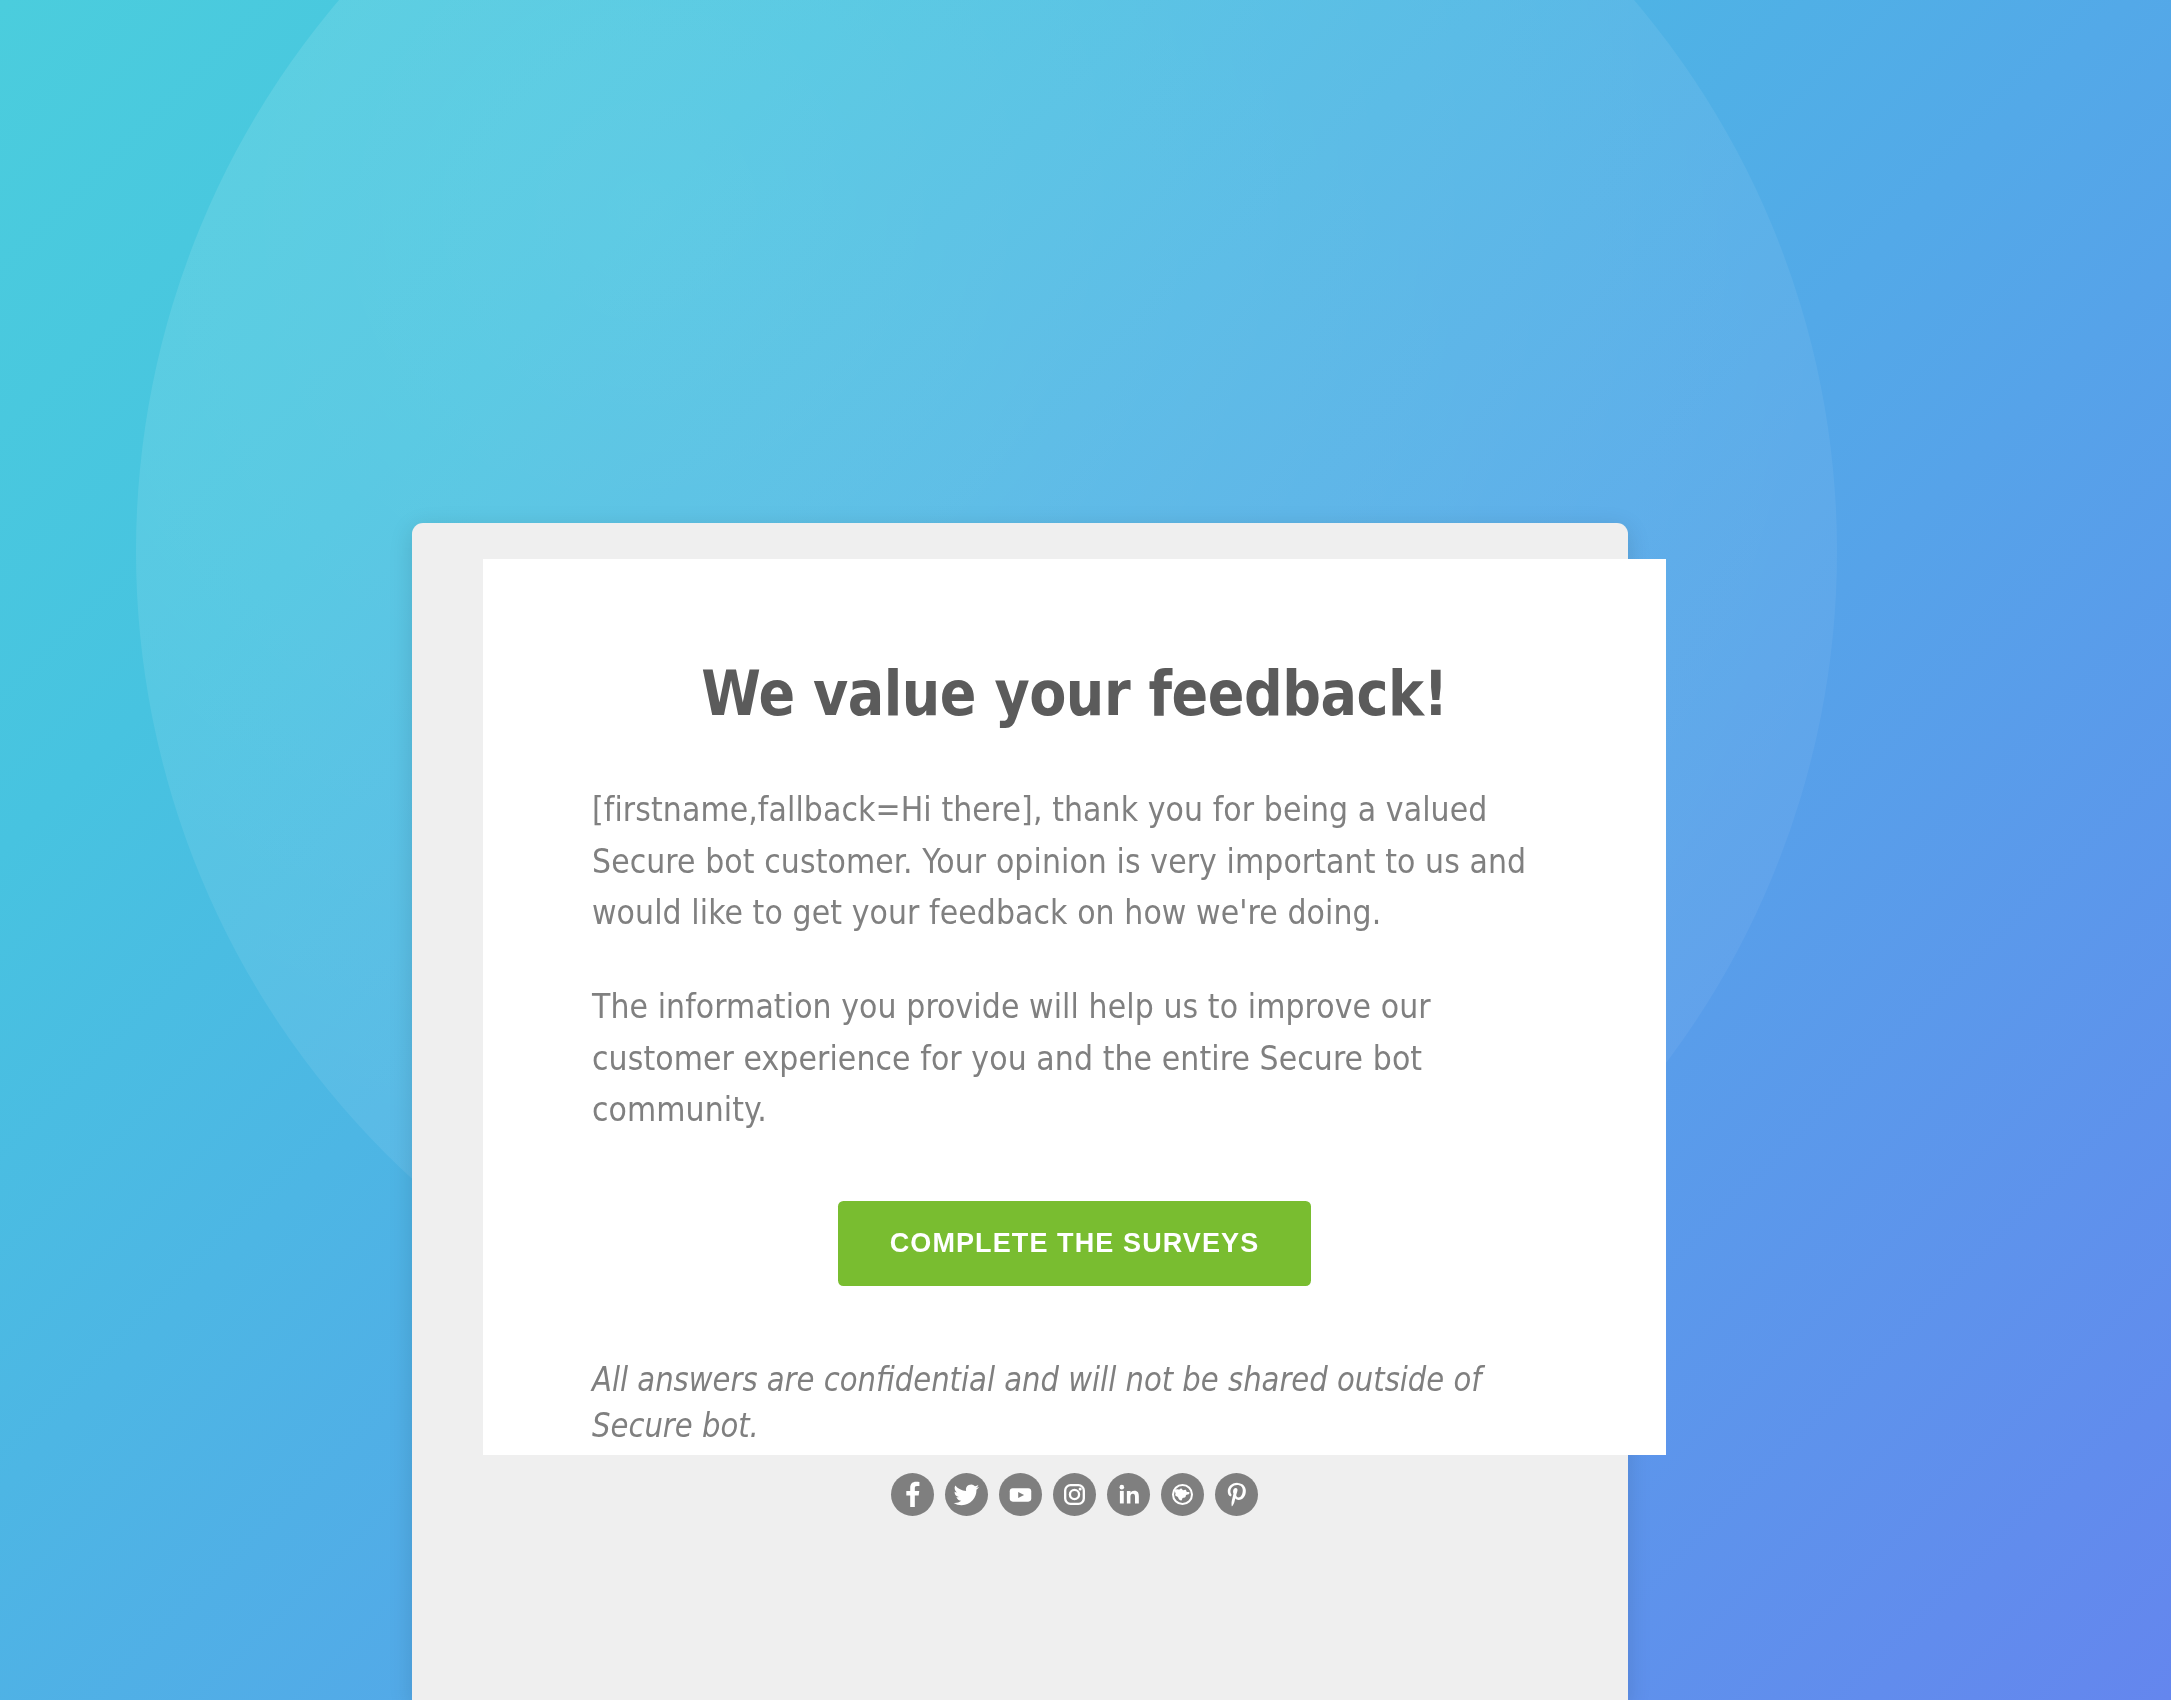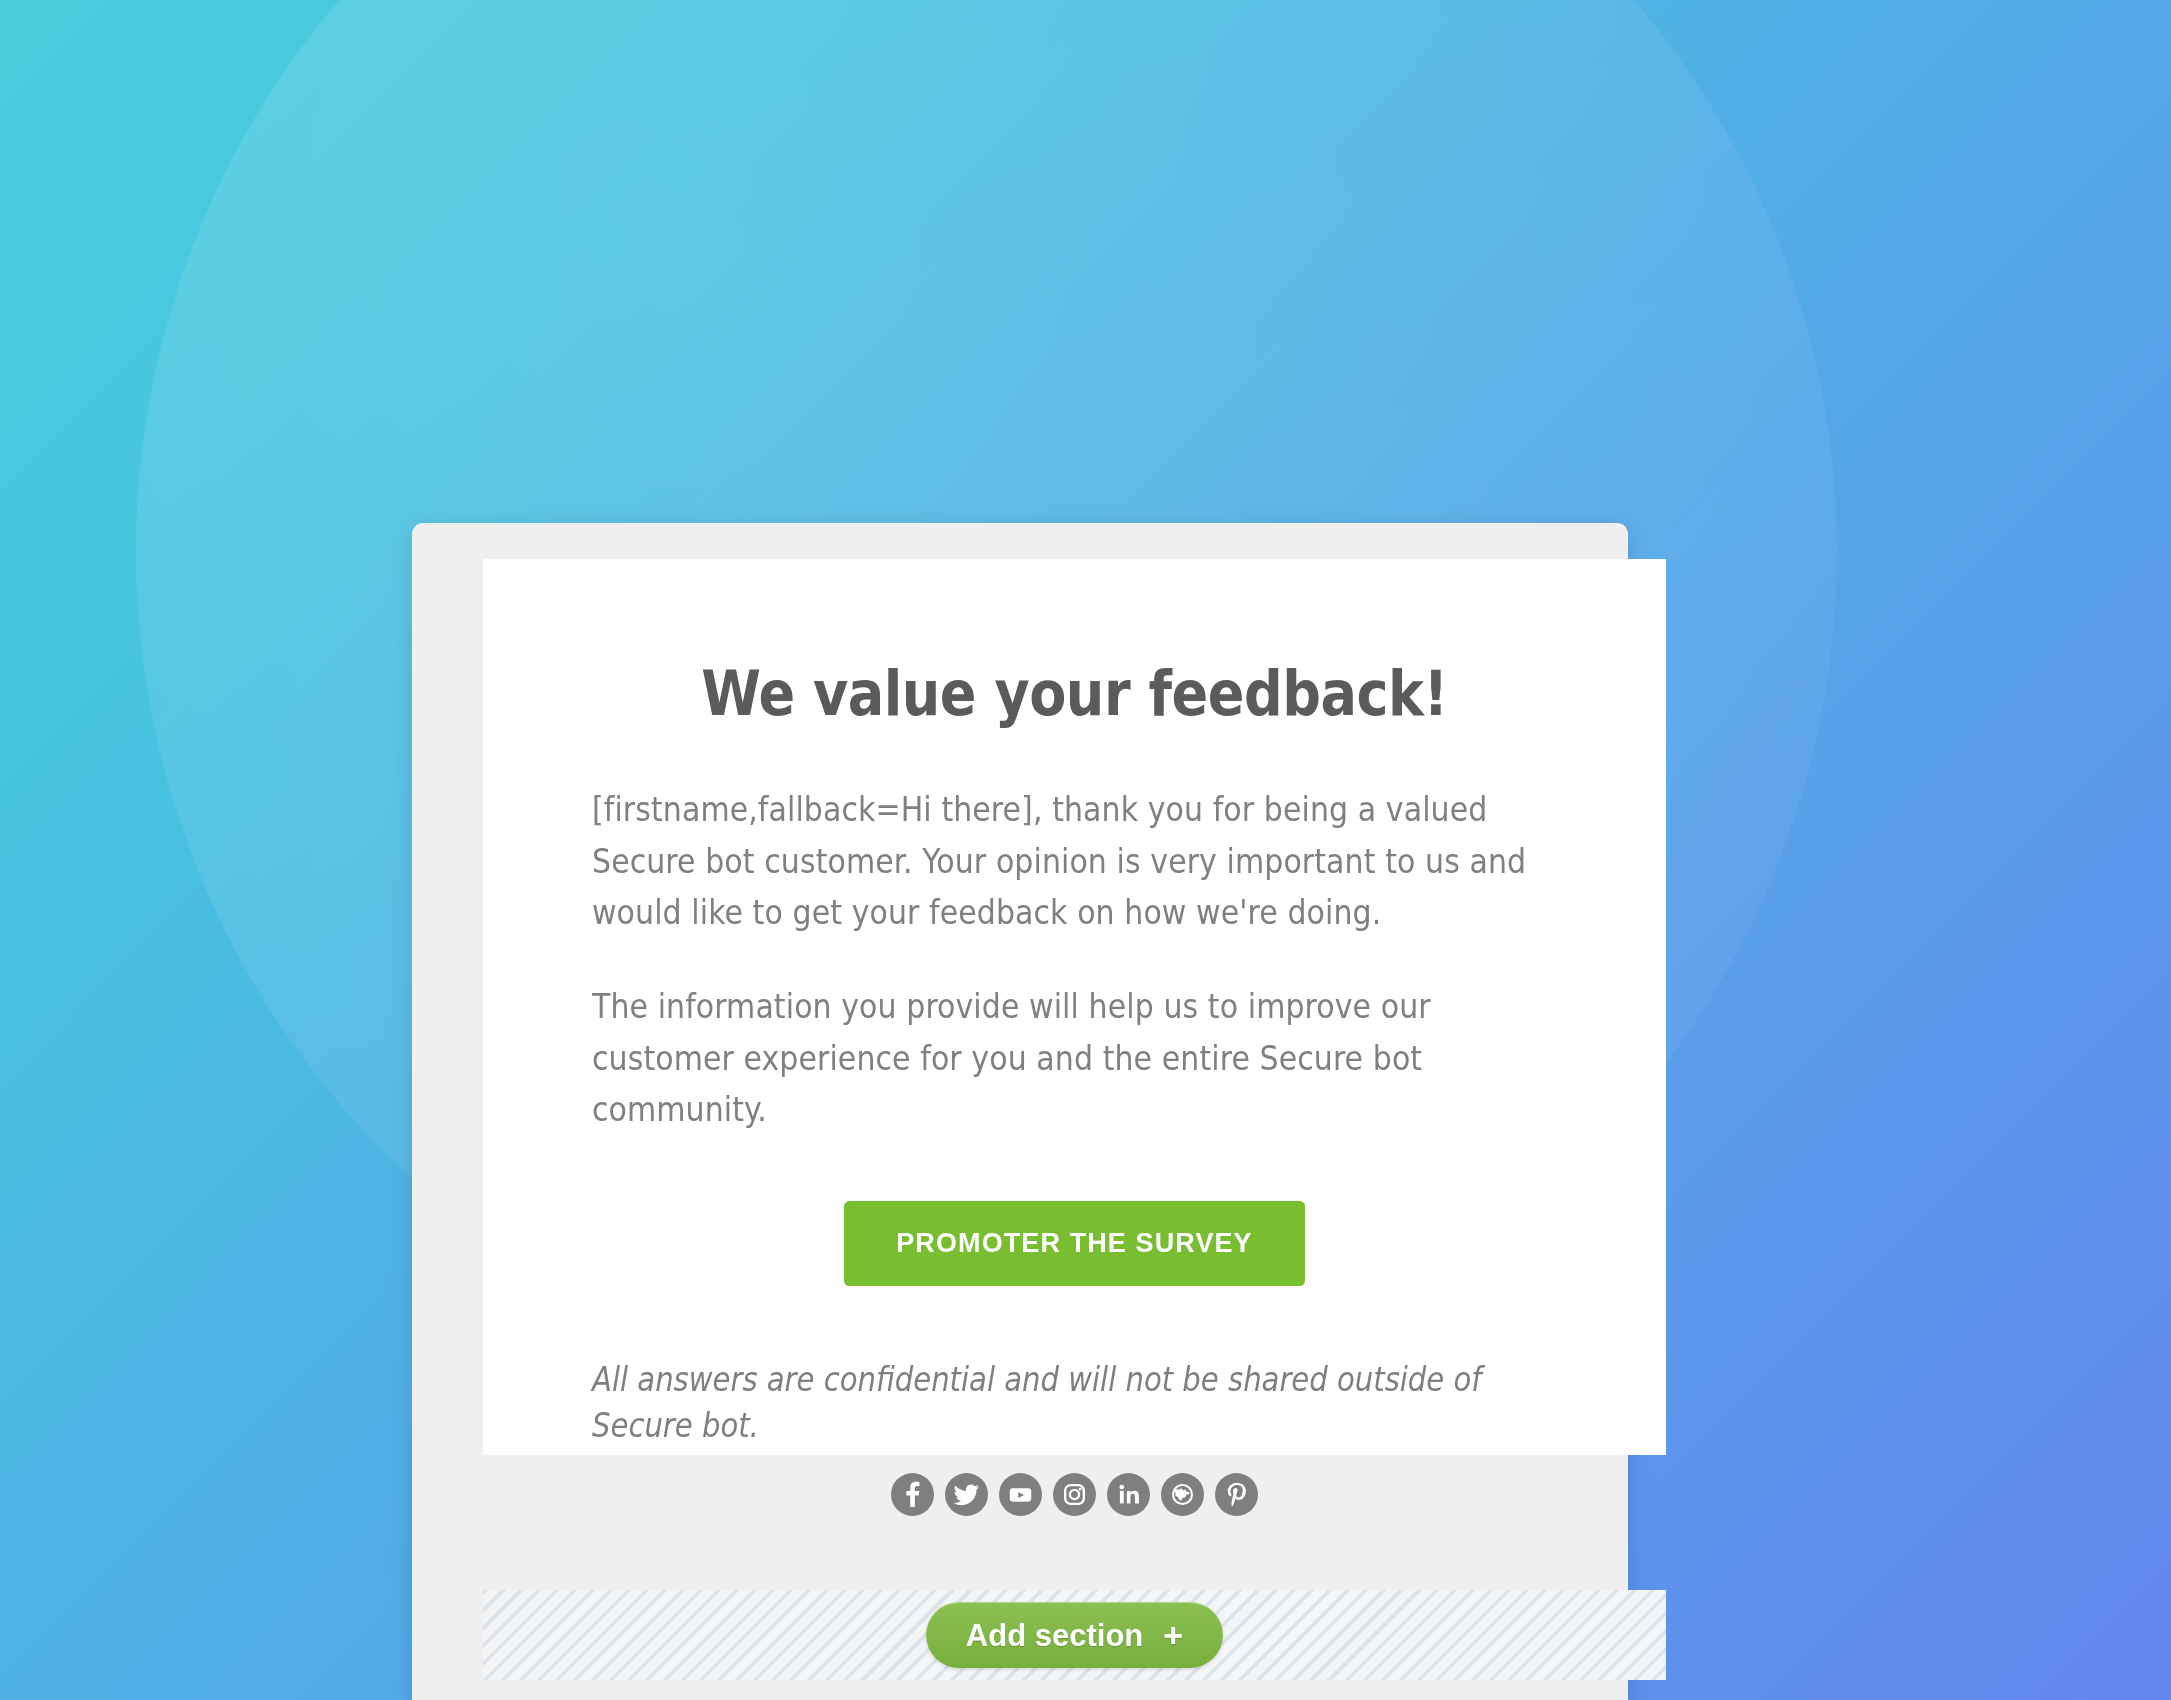--- a/index.html
+++ b/index.html
@@ -221,21 +221,21 @@
 
     <div class="content-card">
 
       <h1 class="card-title">We value your feedback!</h1>
 
       <div class="card-body">
         <p class="para">[firstname,fallback=Hi there], thank you for being a valued Secure bot customer. Your opinion is very important to us and would like to get your feedback on how we're doing.</p>
         <p class="para">The information you provide will help us to improve our customer experience for you and the entire Secure bot community.</p>
 
         <div class="cta-wrap">
-          <button class="cta-button">PROMOTER THE SURVEY</button>
+          <button class="cta-button">COMPLETE THE SURVEYS</button>
         </div>
       </div>
 
       <div class="disclaimer">All answers are confidential and will not be shared outside of Secure bot.</div>
     </div>
 
     <div class="social-row">
 
       <span class="social-icon">
         <svg width="43" height="43" viewBox="0 0 48 48" aria-hidden="true">
@@ -279,22 +279,16 @@
         </svg>
       </span>
 
       <span class="social-icon">
         <svg width="43" height="43" viewBox="0 0 48 48" aria-hidden="true">
           <path fill="#ffffff" d="M25.1 10.8c-7.2 0-10.85 5.17-10.85 9.48 0 2.61 0.99 4.93 3.1 5.79 0.35 0.15 0.66 0.01 0.76-0.38 0.07-0.27 0.24-0.94 0.31-1.22 0.1-0.38 0.06-0.51-0.22-0.84-0.61-0.72-1-1.65-1-2.97 0-3.83 2.87-7.26 7.46-7.26 4.07 0 6.31 2.49 6.31 5.81 0 4.37-1.93 8.06-4.8 8.06-1.59 0-2.77-1.31-2.39-2.92 0.46-1.92 1.35-3.99 1.35-5.37 0-1.24-0.67-2.27-2.04-2.27-1.62 0-2.92 1.68-2.92 3.92 0 1.43 0.48 2.4 0.48 2.4s-1.66 7.04-1.95 8.27c-0.58 2.45-0.09 5.45-0.05 5.75 0.03 0.18 0.26 0.22 0.36 0.09 0.15-0.19 2.05-2.54 2.7-4.89 0.18-0.66 1.05-4.1 1.05-4.1 0.52 0.99 2.03 1.86 3.64 1.86 4.79 0 8.04-4.37 8.04-10.21 0-4.42-3.74-8.53-9.42-8.53z"></path>
         </svg>
       </span>
     </div>
 
-    <div class="add-section-strip">
-      <button class="add-section-button">
-        <span>Add section</span>
-        <span class="add-plus">+</span>
-      </button>
-    </div>
 
   </div>
 </div>
 
 
 </body></html>

